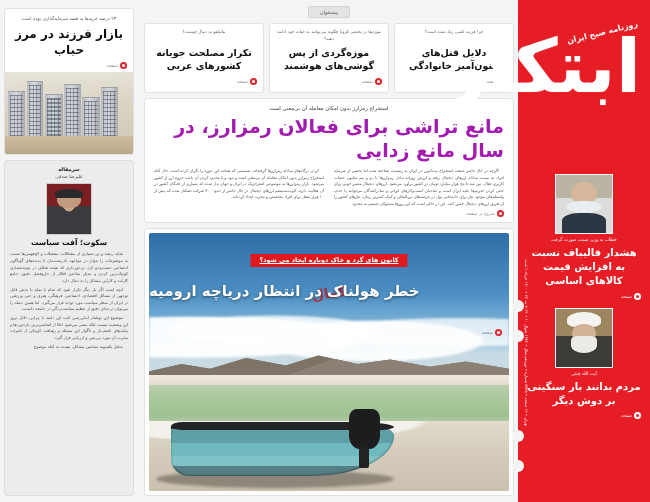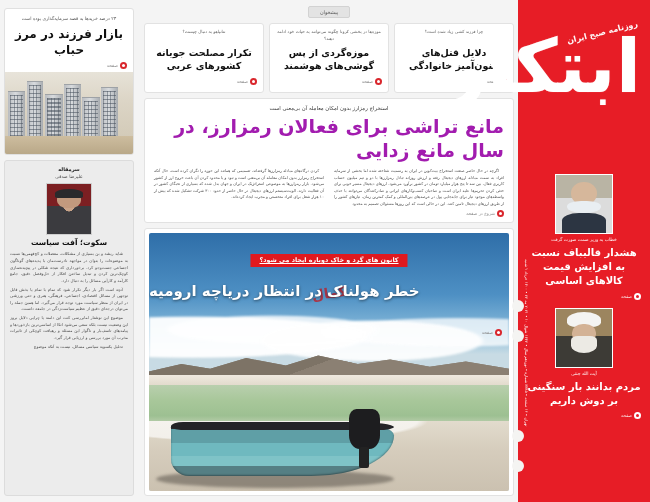--- a/index.html
+++ b/index.html
@@ -494,21 +494,21 @@
     </div>
 
     <div class="side-item">
       <div class="side-photo">
         <div class="face-b"></div>
         <div class="turban"></div>
           <div class="face-b-skin"></div>
           <div class="beard"></div>
       </div>
       <div class="side-kicker">آیت الله جنتی</div>
-      <div class="side-headline">مردم بدانند بار سنگینی بر دوش داریم</div>
+      <div class="side-headline">مردم بدانند بار سنگینی بر دوش دیگر</div>
       <div class="side-badge">
         <span class="badge-dot-w"></span>
         <span class="badge-txt-w">صفحه</span>
       </div>
     </div>
   </div>
 
 </div>
 
 </body></html>

